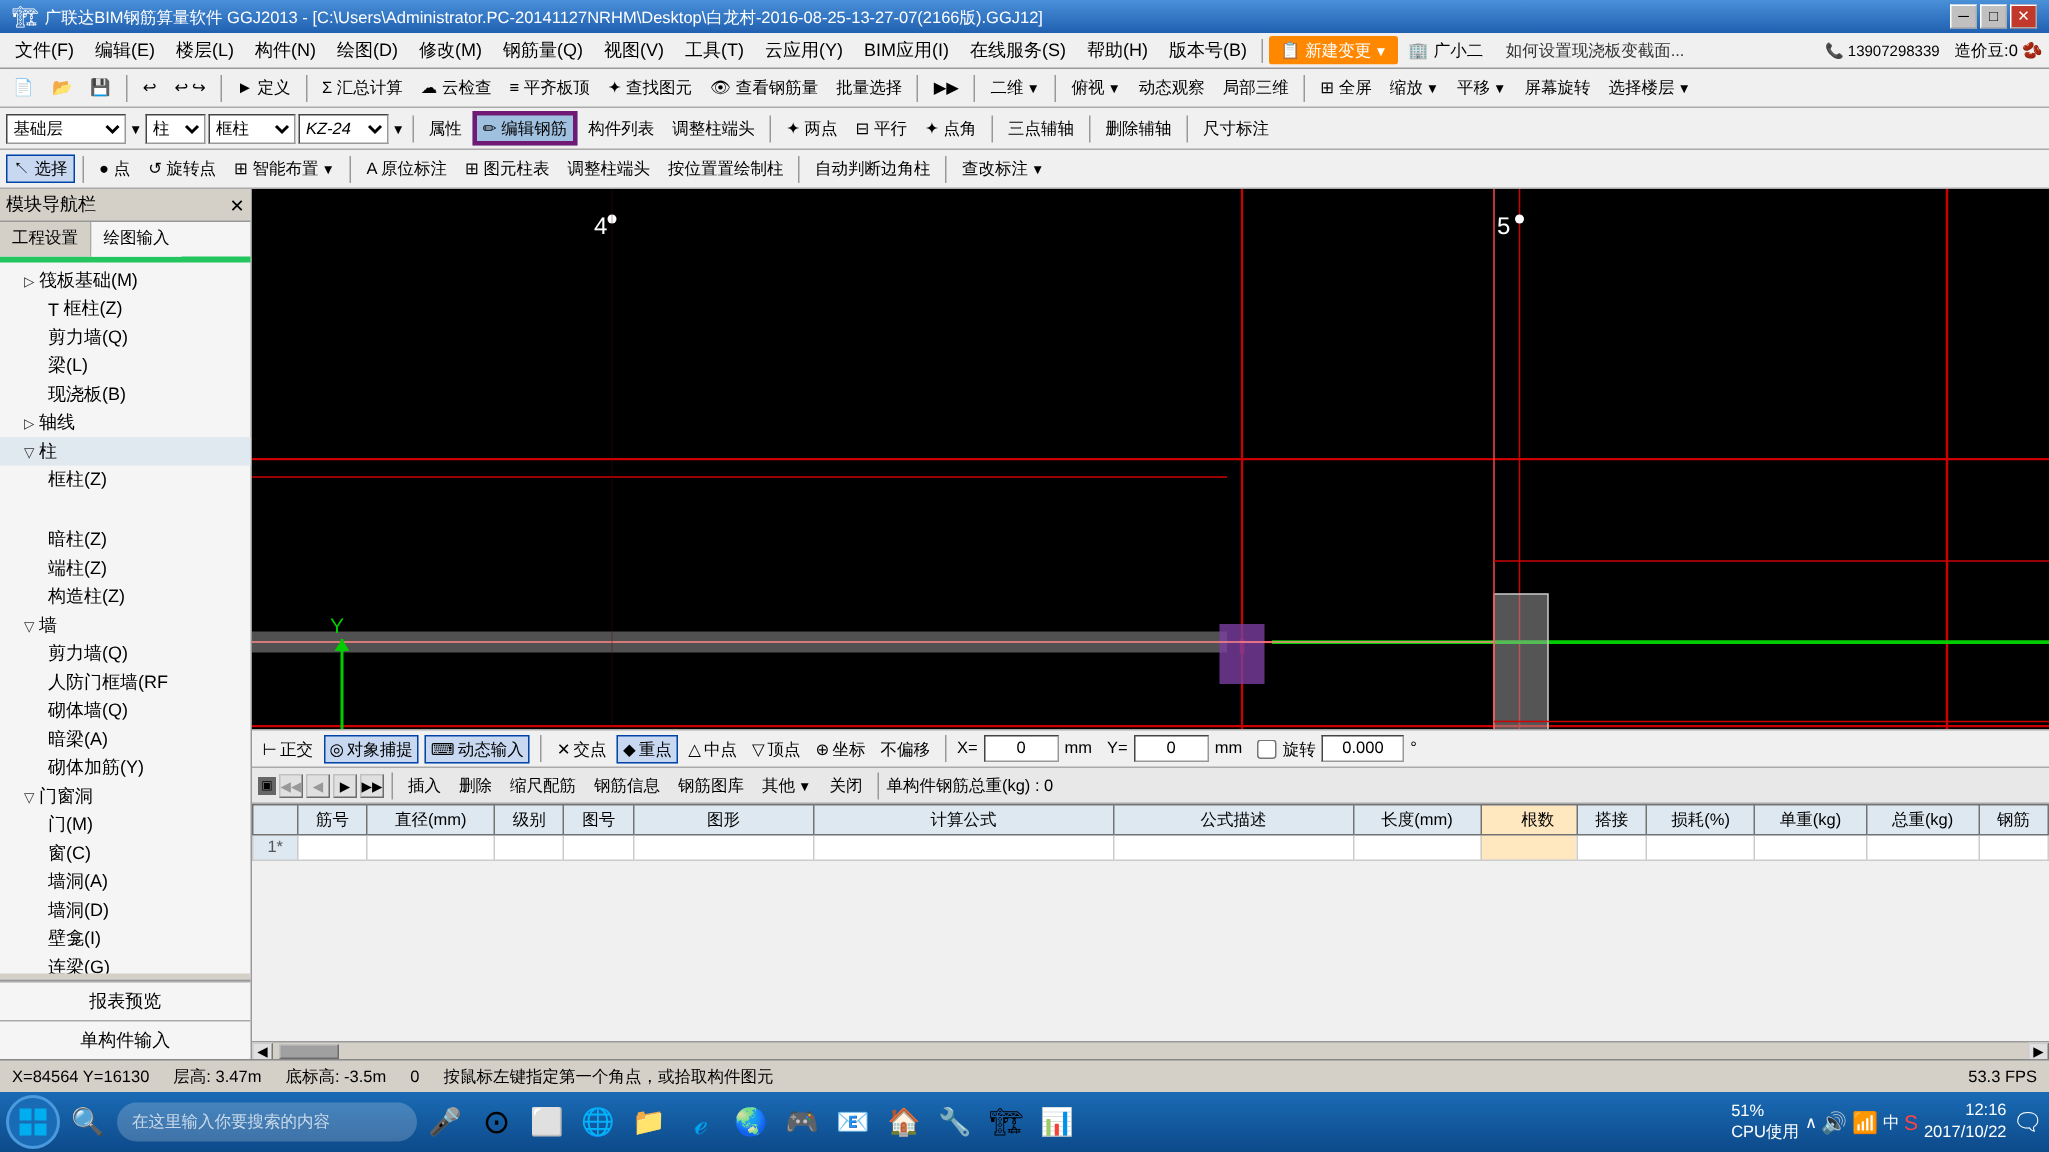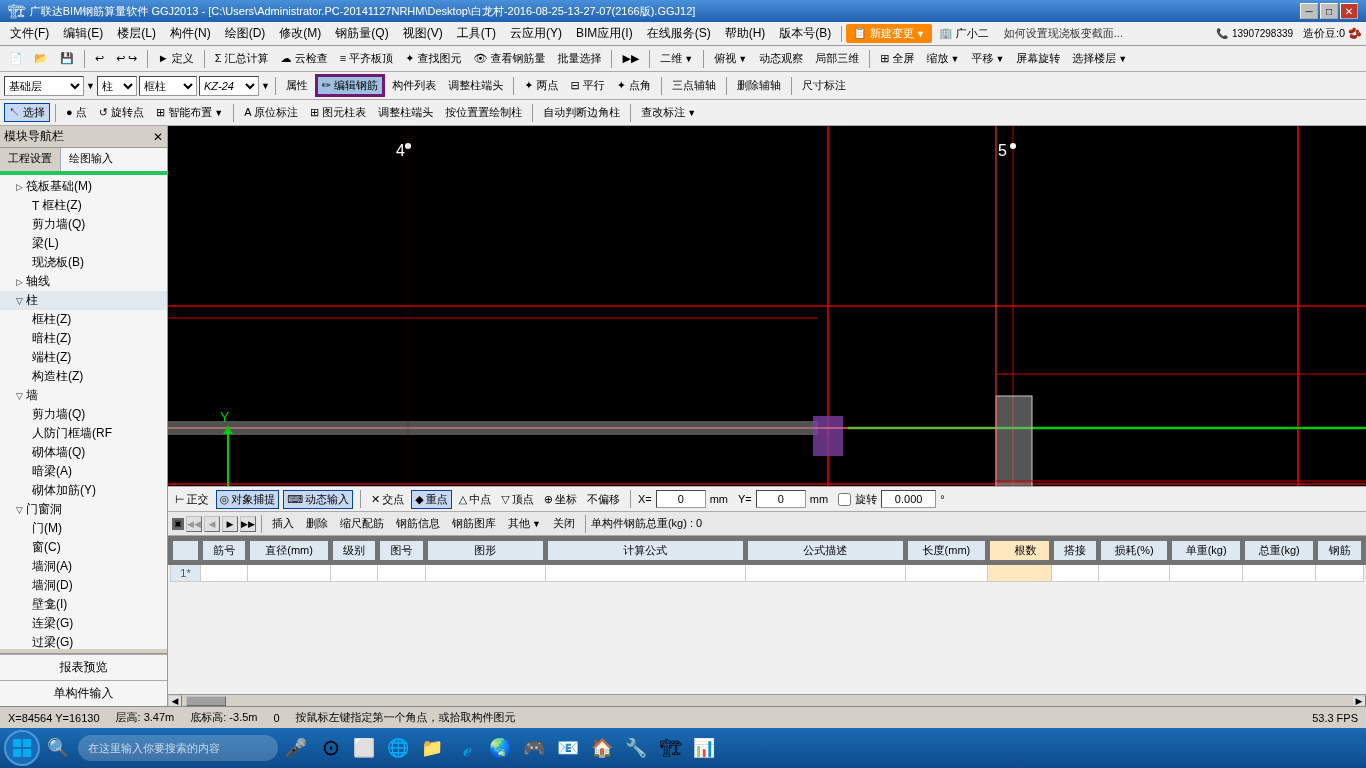--- a/index.html
+++ b/index.html
@@ -46,21 +46,21 @@
     .snap-bar { height: 26px; background: #f0f0f0; border-top: 1px solid #aaa; border-bottom: 1px solid #aaa; display: flex; align-items: center; padding: 0 4px; gap: 4px; font-size: 11px; }
     .snap-item { display: flex; align-items: center; gap: 2px; cursor: pointer; padding: 1px 3px; }
     .snap-active { background: #c8d8f0; border: 1px solid #0044aa; }
     .snap-input { height: 18px; width: 50px; border: 1px inset #999; font-size: 11px; text-align: center; }
     
     
     .rebar-panel { height: 194px; background: #f0f0f0; display: flex; flex-direction: column; }
     .rebar-toolbar { height: 24px; background: #e8e8e8; border-bottom: 1px solid #aaa; display: flex; align-items: center; padding: 0 4px; gap: 2px; font-size: 11px; }
     .rebar-table-wrap { flex: 1; overflow: auto; }
     .rebar-table { border-collapse: collapse; font-size: 11px; width: 100%; }
-    .rebar-table th { background: #dde8f0; border: 5px solid #737373; padding: 2px 4px; white-space: nowrap; font-weight: normal; text-align: center; }
+    .rebar-table th { background: #dde8f0; border: 1px solid #737373; padding: 2px 4px; white-space: nowrap; font-weight: normal; text-align: center; }
     .rebar-table td { border: 1px solid #ccc; padding: 2px 4px; white-space: nowrap; text-align: center; background: white; }
     .rebar-table td.idx { background: #dde8f0; color: #555; }
     .rebar-table td.highlight { background: #c8e0ff; }
     .col-roots { background: #ffe8c0 !important; }
     
     
     .status-bar { height: 22px; background: #d4d0c8; border-top: 1px solid #888; display: flex; align-items: center; padding: 0 8px; gap: 16px; font-size: 11px; }
     
     
     .taskbar { height: 40px; background: linear-gradient(to bottom, #1a6bb5, #0d4a8a); display: flex; align-items: center; justify-content: space-between; padding: 0 4px; flex-shrink: 0; }
@@ -247,21 +247,21 @@
           <span>轴线</span>
         </div>
         <div class="nav-item" style="background:#e0e8f0;">
           <span class="expand-icon">▽</span>
           <span>柱</span>
         </div>
         <div class="nav-group">
           <div class="nav-item" style="padding-left:24px;">
             <span>框柱(Z)</span>
           </div>
-          <div class="nav-item" style="padding-left:24px;">
+          <div class="nav-item" style="padding-left:24px;margin-top:21px;">
             <span>暗柱(Z)</span>
           </div>
           <div class="nav-item" style="padding-left:24px;">
             <span>端柱(Z)</span>
           </div>
           <div class="nav-item" style="padding-left:24px;">
             <span>构造柱(Z)</span>
           </div>
         </div>
         <div class="nav-item">
@@ -533,15 +533,30 @@
       <div class="taskbar-icon">📁</div>
       <div class="taskbar-icon" style="color:#00a2ed;font-size:20px;">ℯ</div>
       <div class="taskbar-icon">🌏</div>
       <div class="taskbar-icon">🎮</div>
       <div class="taskbar-icon">📧</div>
       <div class="taskbar-icon">🏠</div>
       <div class="taskbar-icon">🔧</div>
       <div class="taskbar-icon">🏗</div>
       <div class="taskbar-icon">📊</div>
     </div>
+    <div class="taskbar-right">
+      <span style="font-size:11px;">51%<br>CPU使用</span>
+      <div style="display:flex;align-items:center;gap:3px;">
+        <span style="cursor:pointer;">∧</span>
+        <span style="font-size:14px;cursor:pointer;">🔊</span>
+        <span style="font-size:14px;cursor:pointer;">📶</span>
+        <span style="cursor:pointer;">中</span>
+        <span style="color:#ff4444;font-size:14px;cursor:pointer;">S</span>
+      </div>
+      <div class="clock" style="cursor:pointer;">
+        <div>12:16</div>
+        <div>2017/10/22</div>
+      </div>
+      <span style="cursor:pointer;font-size:16px;">🗨</span>
+    </div>
   </div>
 
 </div>
 
 </body></html>

